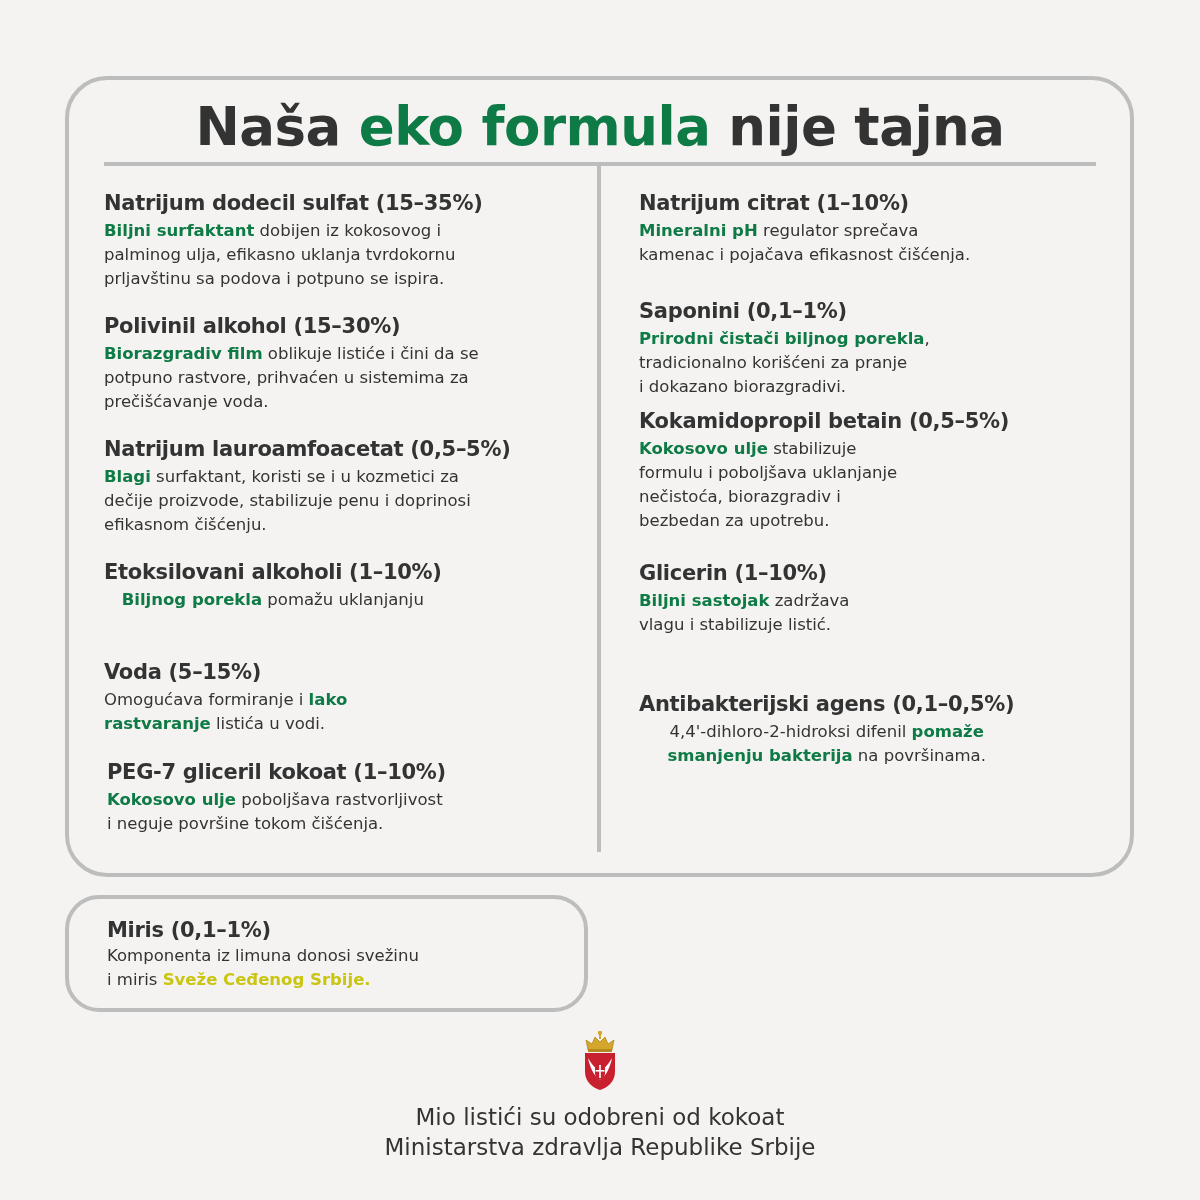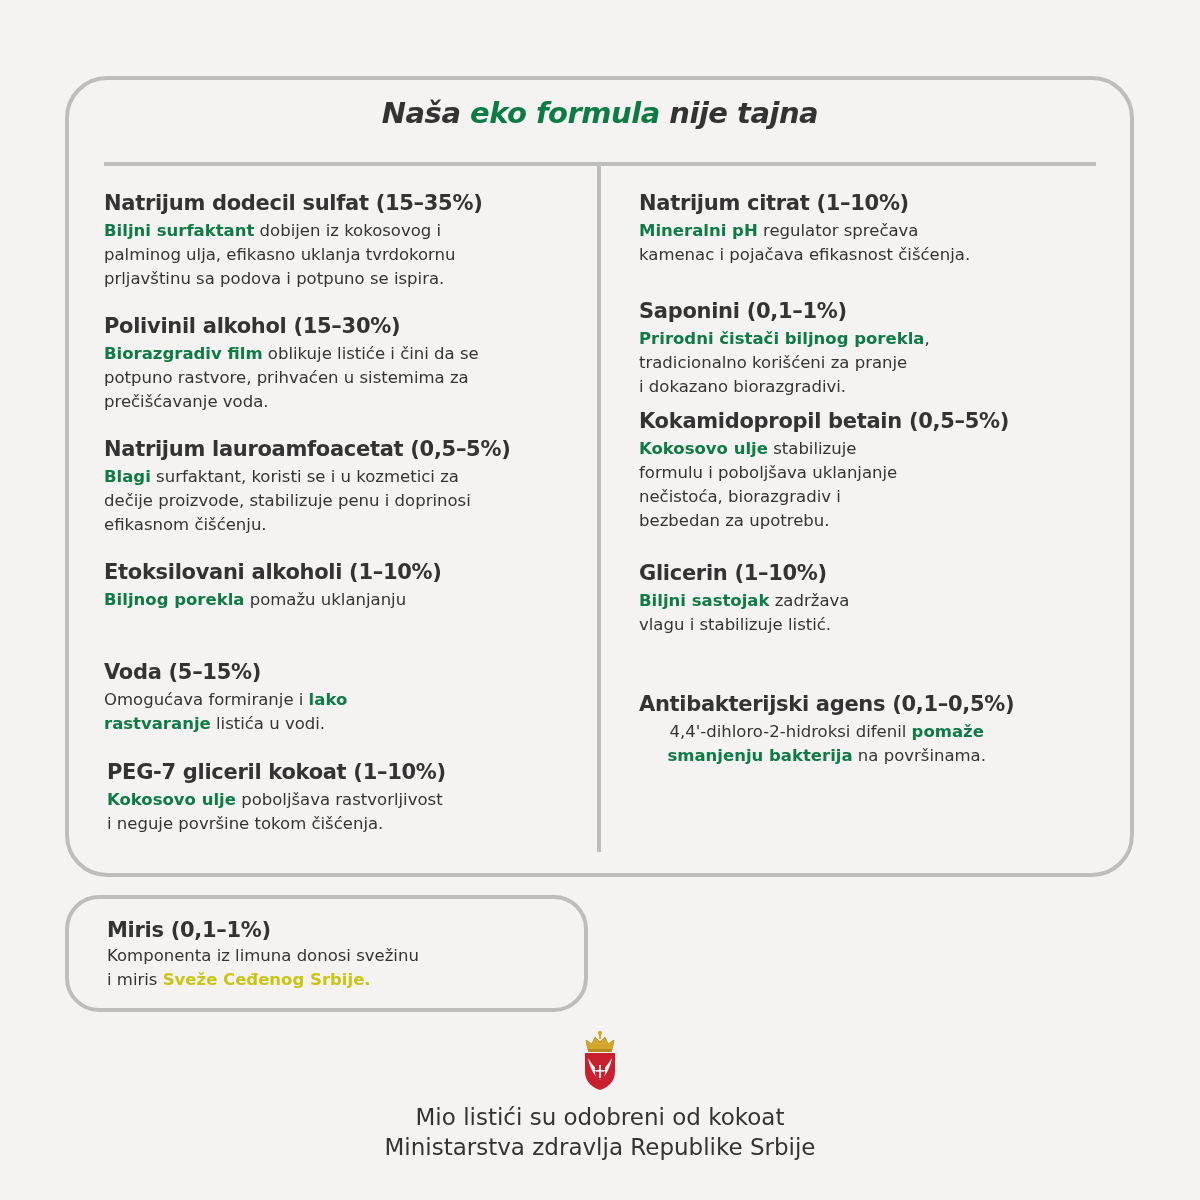--- a/index.html
+++ b/index.html
@@ -16,25 +16,24 @@
       position: absolute;
       left: 65px; top: 76px;
       width: 1069px; height: 801px;
       border: 4px solid #bdbdbd;
       border-radius: 42px;
     }
     .title {
       position: absolute;
       left: 0; right: 0; top: 96px;
       text-align: center;
-      font-size: 29px;
+      font-size: 53px;
       font-weight: bold;
       letter-spacing: -0.5px;
       color: #333333;
-      font-style: italic;
     }
     .title .green { color: #0e7a45; }
 
     .h-rule {
       position: absolute;
       left: 104px; top: 162px;
       width: 992px; height: 4px;
       background: #bdbdbd;
     }
     .v-rule {
@@ -116,21 +115,21 @@
 
   <div class="ingredient" style="left:104px; top:435px;">
     <div class="ing-name">Natrijum lauroamfoacetat (0,5–5%)</div>
     <div class="ing-desc">
       <span class="hl">Blagi</span><span> surfaktant, koristi se i u kozmetici za</span><br>
       <span>dečije proizvode, stabilizuje penu i doprinosi</span><br>
       <span>efikasnom čišćenju.</span>
     </div>
   </div>
 
-  <div class="ingredient" style="left:104px; top:558px;">
+  <div class="ingredient" style="left:104px; top:558px;text-align:center;">
     <div class="ing-name">Etoksilovani alkoholi (1–10%)</div>
     <div class="ing-desc">
       <span class="hl">Biljnog porekla</span><span> pomažu uklanjanju</span><br>
     </div>
   </div>
 
   <div class="ingredient" style="left:104px; top:658px;">
     <div class="ing-name">Voda (5–15%)</div>
     <div class="ing-desc">
       <span>Omogućava formiranje i </span><span class="hl">lako</span><br>

